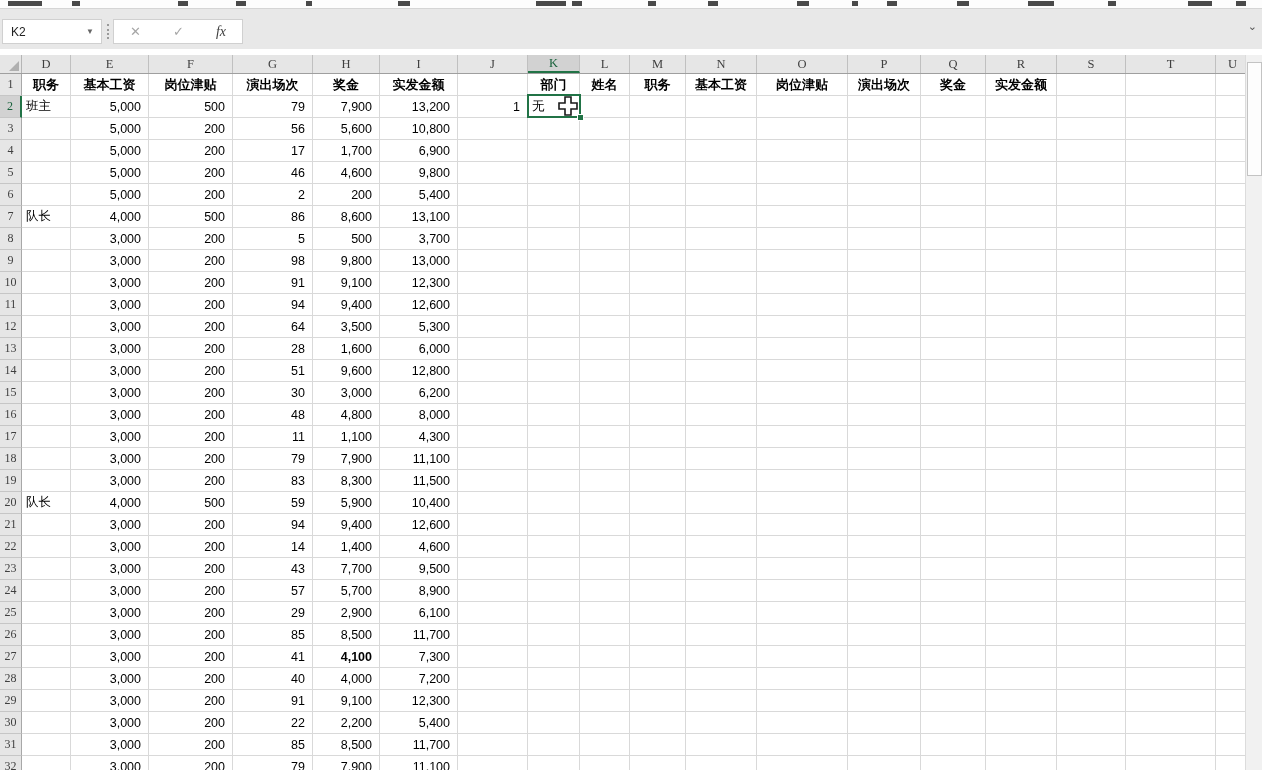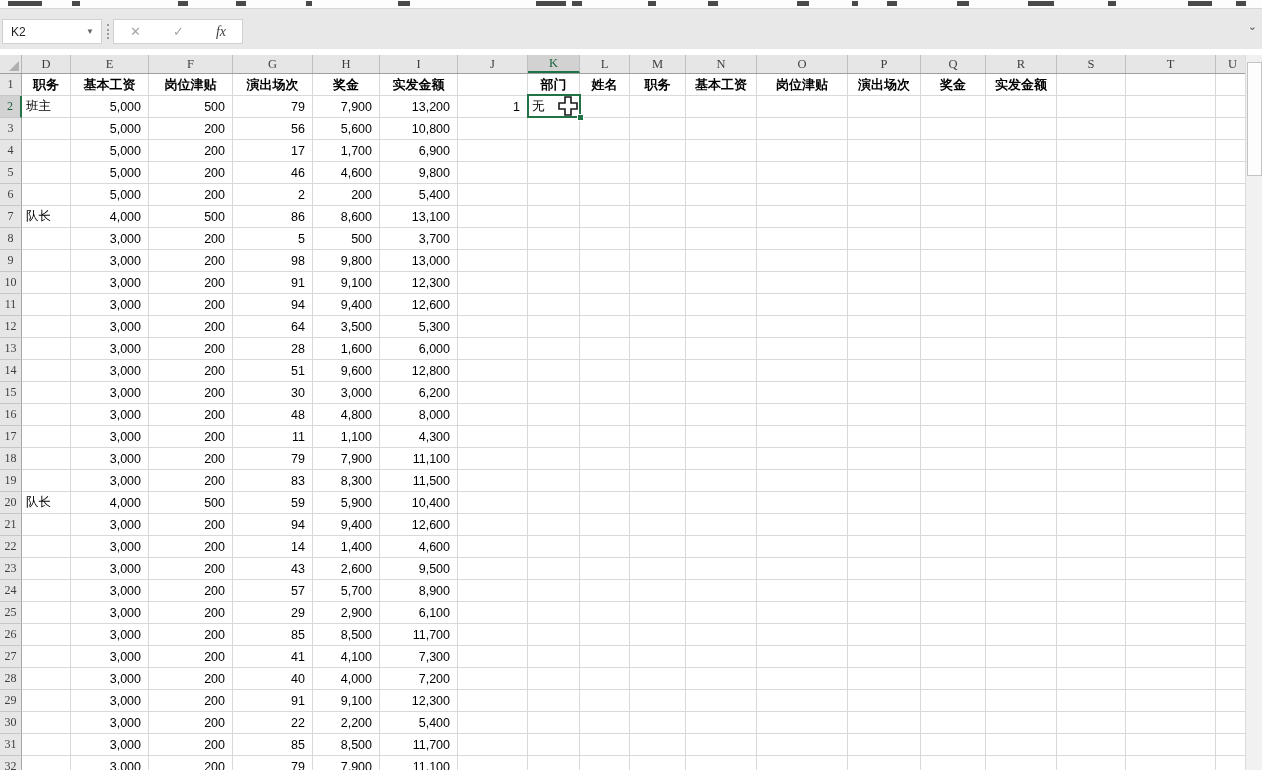--- a/index.html
+++ b/index.html
@@ -593,21 +593,21 @@
         <div class="cell" style="width: 69px;"></div>
         <div class="cell" style="width: 90px;"></div>
         <div class="cell" style="width: 34px;"></div>
       </div>
       <div class="row">
         <div class="rh">23</div>
         <div class="cell" style="width: 49px;"></div>
         <div class="cell num" style="width: 78px;">3,000</div>
         <div class="cell num" style="width: 84px;">200</div>
         <div class="cell num" style="width: 80px;">43</div>
-        <div class="cell num" style="width: 67px;">2,600</div>
+        <div class="cell num" style="width: 67px;">7,700</div>
         <div class="cell num" style="width: 78px;">9,500</div>
         <div class="cell num" style="width: 70px;"></div>
         <div class="cell" style="width: 52px;"></div>
         <div class="cell" style="width: 50px;"></div>
         <div class="cell" style="width: 56px;"></div>
         <div class="cell num" style="width: 71px;"></div>
         <div class="cell num" style="width: 91px;"></div>
         <div class="cell num" style="width: 73px;"></div>
         <div class="cell num" style="width: 65px;"></div>
         <div class="cell num" style="width: 71px;"></div>
@@ -677,21 +677,21 @@
         <div class="cell" style="width: 69px;"></div>
         <div class="cell" style="width: 90px;"></div>
         <div class="cell" style="width: 34px;"></div>
       </div>
       <div class="row">
         <div class="rh">27</div>
         <div class="cell" style="width: 49px;"></div>
         <div class="cell num" style="width: 78px;">3,000</div>
         <div class="cell num" style="width: 84px;">200</div>
         <div class="cell num" style="width: 80px;">41</div>
-        <div class="cell num" style="width: 67px;">4,100</div>
+        <div class="cell num" style="width: 67px; font-weight: bold;">4,100</div>
         <div class="cell num" style="width: 78px;">7,300</div>
         <div class="cell num" style="width: 70px;"></div>
         <div class="cell" style="width: 52px;"></div>
         <div class="cell" style="width: 50px;"></div>
         <div class="cell" style="width: 56px;"></div>
         <div class="cell num" style="width: 71px;"></div>
         <div class="cell num" style="width: 91px;"></div>
         <div class="cell num" style="width: 73px;"></div>
         <div class="cell num" style="width: 65px;"></div>
         <div class="cell num" style="width: 71px;"></div>

